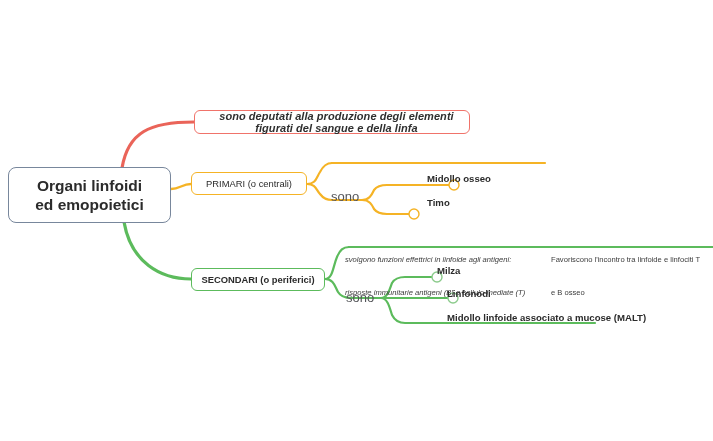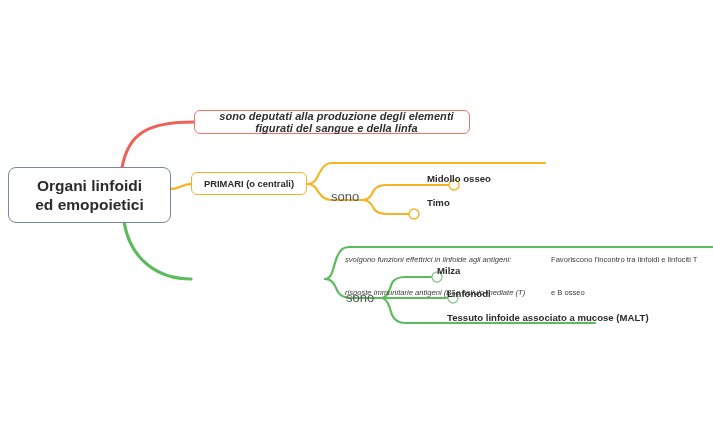--- a/index.html
+++ b/index.html
@@ -66,21 +66,21 @@
   
   #primari-node {
     left: 191px;
     top: 172px;
     width: 116px;
     height: 23px;
     border: 1.4px solid #f5b325;
     border-radius: 6px;
     color: #2b2b2b;
     font-size: 9.4px;
-    font-weight: bold;
+    font-weight: normal;
   }
   
   #secondari-node {
     left: 191px;
     top: 268px;
     width: 134px;
     height: 23px;
     border: 1.4px solid #5cbb5c;
     border-radius: 6px;
     color: #2b2b2b;
@@ -179,32 +179,33 @@
 
   <div class="node" id="primari-node">PRIMARI (o centrali)</div>
 
 
   <div class="rel-label" id="rel-primari">sono</div>
 
   <div class="leaf-label" id="leaf-midollo">Midollo osseo</div>
 
   <div class="leaf-label" id="leaf-timo">Timo</div>
 
+  <div class="node" id="secondari-node">SECONDARI (o periferici)</div>
 
   <div class="free-text annot" id="annot-secondari">
     <div>svolgono funzioni effettrici in linfoide agli antigeni:</div>
     <div>risposte immunitarie antigeni (B) e cellulo-mediate (T)</div>
   </div>
 
   <div class="free-text annot-plain" id="annot-secondari-2">
-    <div>Favoriscono l'incontro tra linfoidi e linfociti T</div>
+    <div>Favoriscono l'incontro tra linfoide e linfociti T</div>
     <div>e B osseo</div>
   </div>
 
   <div class="rel-label" id="rel-secondari">sono</div>
 
   <div class="leaf-label" id="leaf-milza">Milza</div>
 
   <div class="leaf-label" id="leaf-linfonodi">Linfonodi</div>
 
-  <div class="leaf-label" id="leaf-malt">Tessuto linfoide associato a mucose (MALT)</div>
+  <div class="leaf-label" id="leaf-malt">Midollo linfoide associato a mucose (MALT)</div>
 
 </div>
 
 </body></html>

